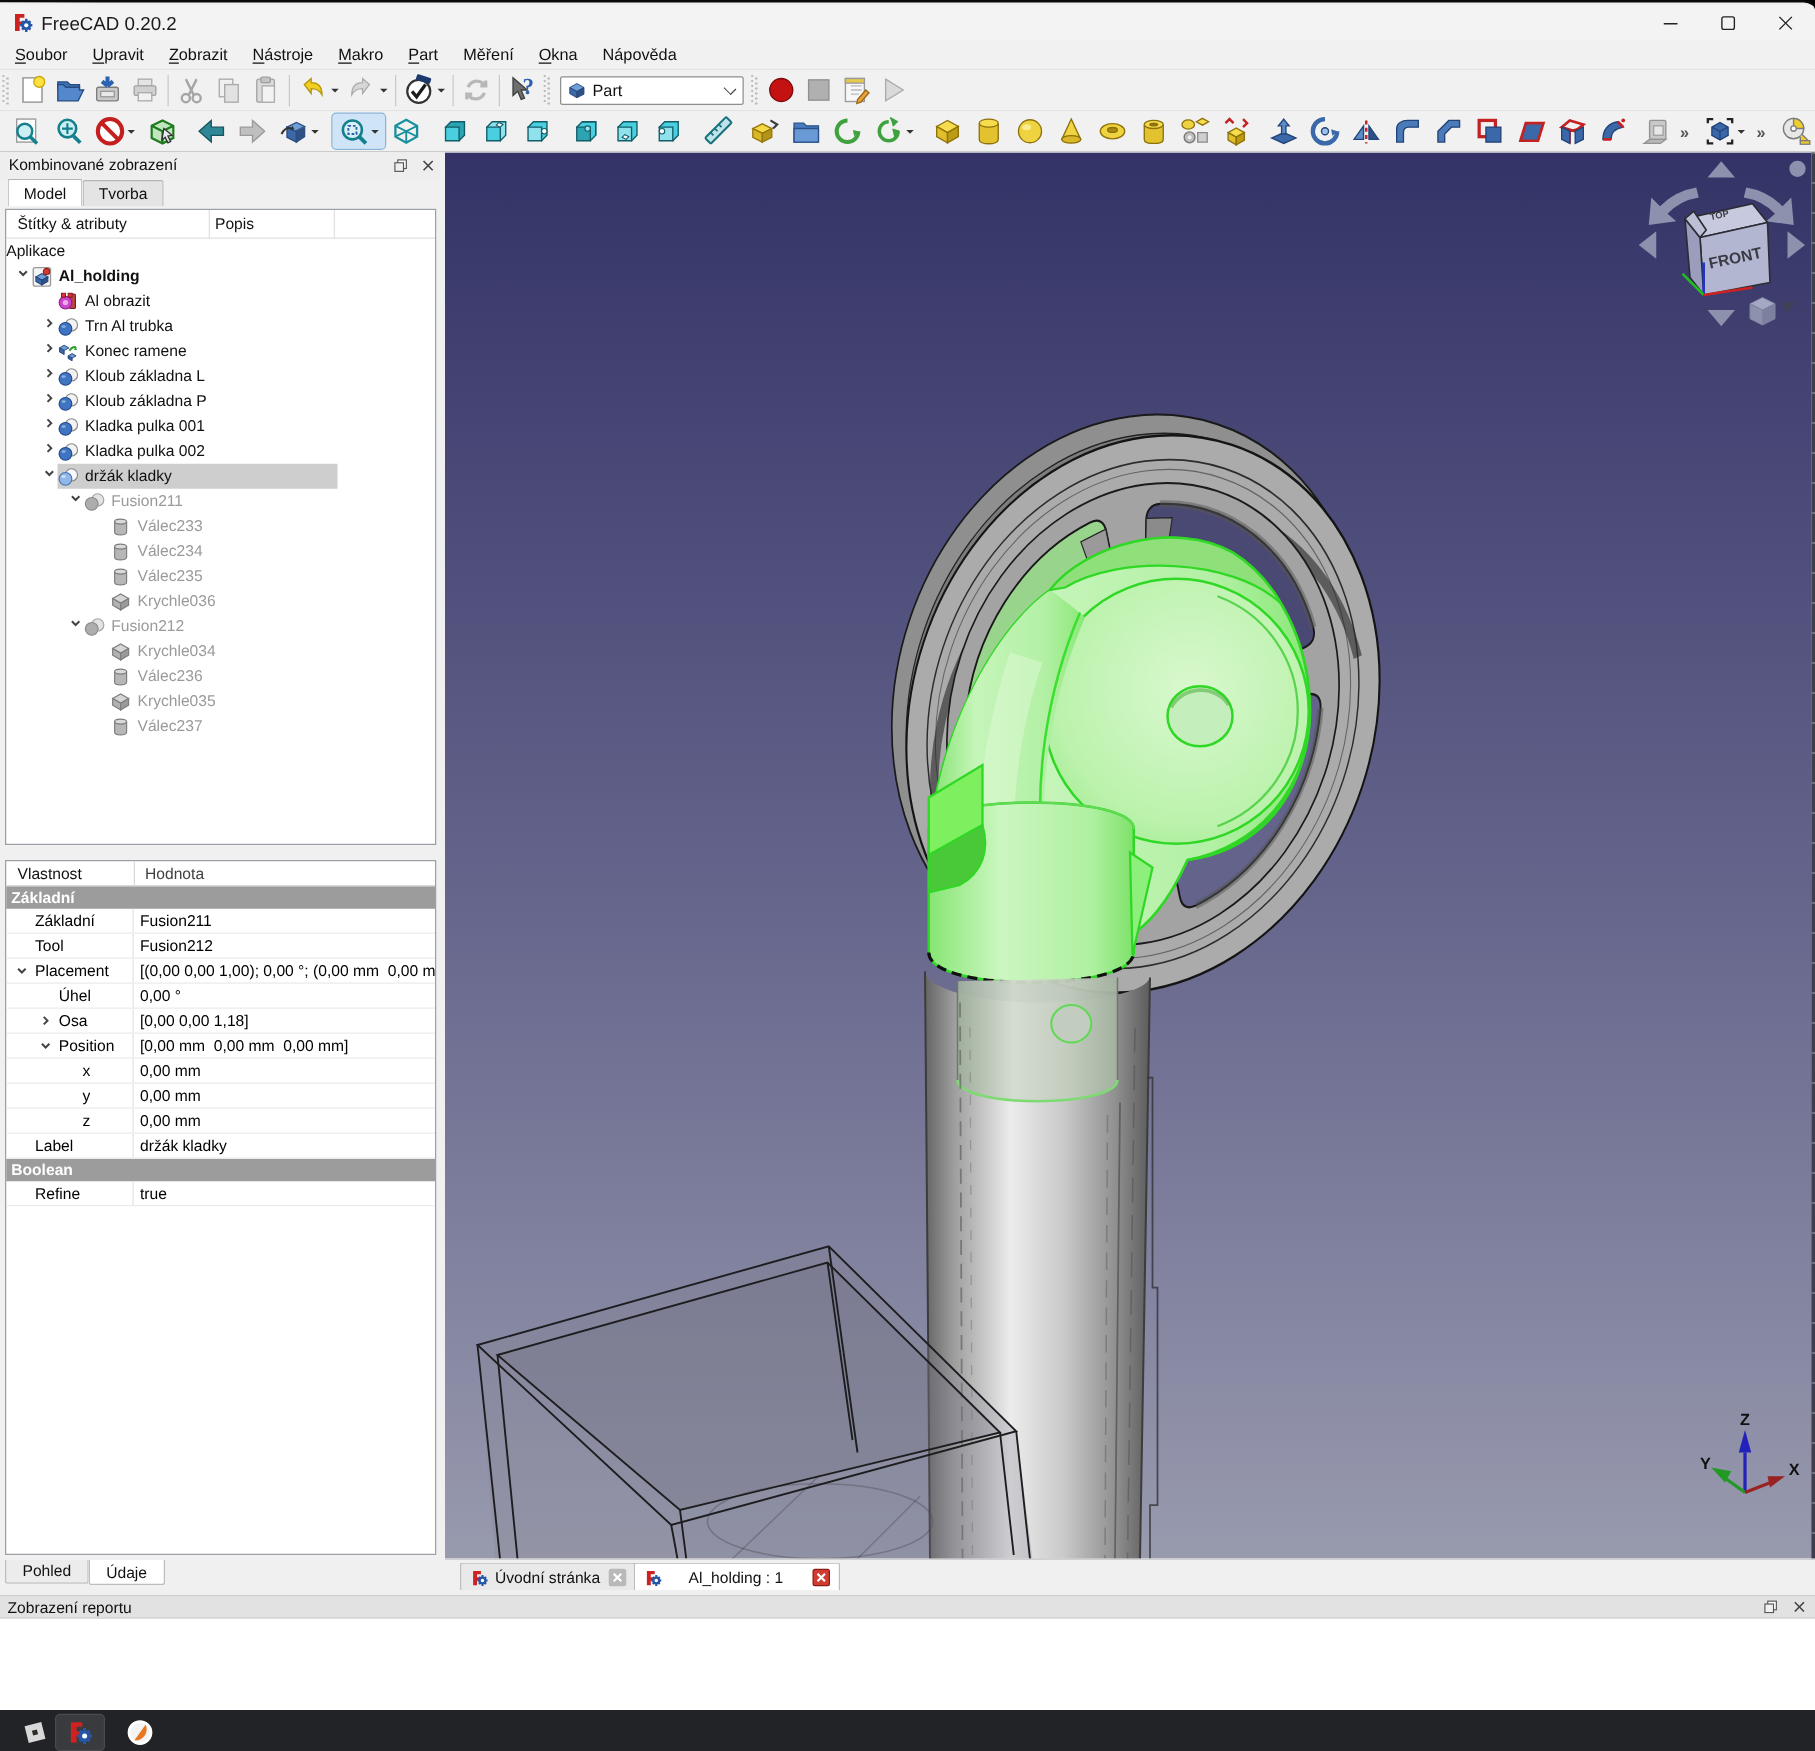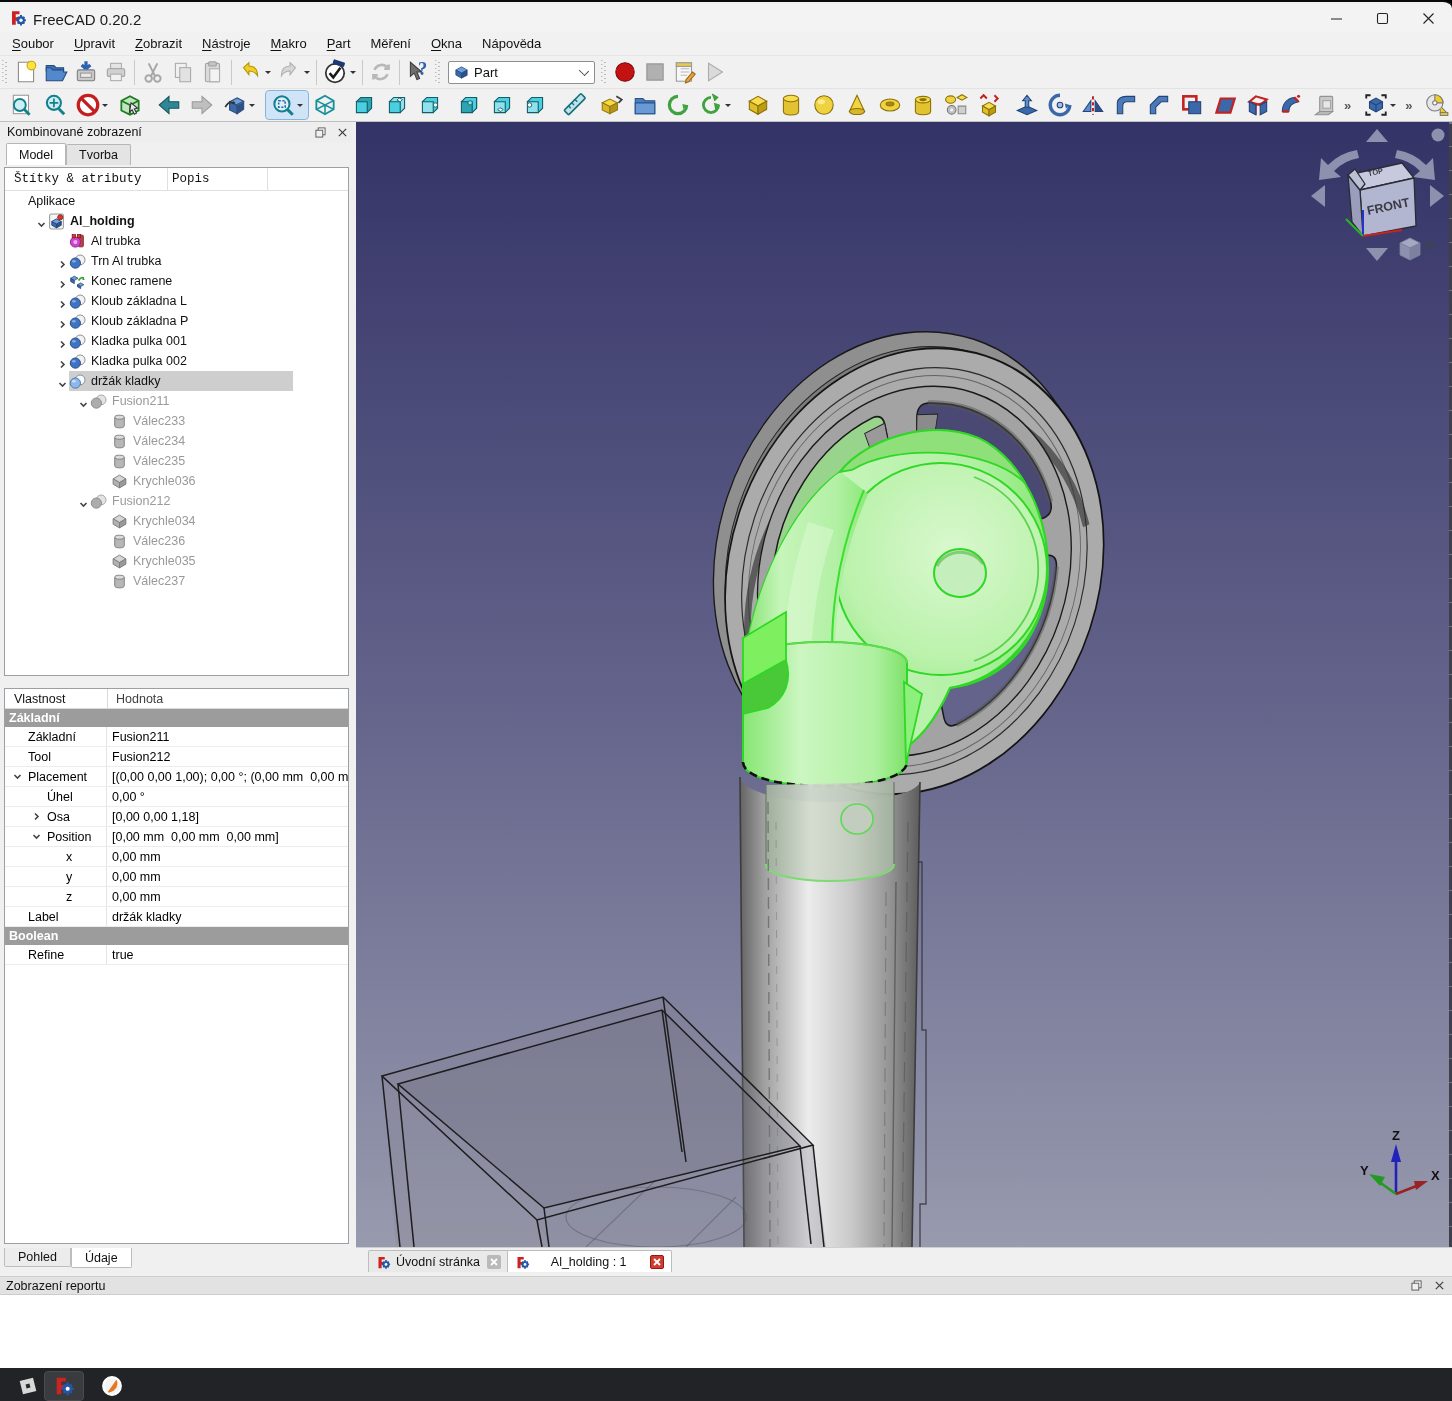--- a/index.html
+++ b/index.html
@@ -52,27 +52,27 @@
   .dock-left { position:absolute; left:0; top:0; width:356px; height:1150px; background:#f0f0f0; }
   .dock-title { position:absolute; left:0; top:0; width:352px; height:21px; background:#eeeeee; }
   .dock-title .txt { position:absolute; left:7px; top:3px; font-size:12.5px; color:#111; }
   .float-ico { position:absolute; width:11px; height:11px; top:5px; }
   .close-ico { position:absolute; width:11px; height:11px; top:5px; }
   .cv-tabs { position:absolute; left:0; top:21px; width:352px; height:22px; display:flex; padding-left:6px; align-items:flex-end; }
   .cv-tab { height:21px; padding:0 12px; font-size:12.5px; color:#111; display:flex; align-items:center;
      border:1px solid #b6b6b6; border-bottom:none; background:#e4e4e4; border-radius:2px 2px 0 0;}
   .cv-tab.active { background:#ffffff; height:22px; }
   .treebox { position:absolute; left:4px; top:45px; width:345px; height:509px; background:#fff; border:1px solid #9aa0a6; }
-  .tree-header { position:absolute; left:0; top:0; width:100%; height:23px; border-bottom:1px solid #e0e0e0;font-family:Liberation Mono, monospace; }
+  .tree-header { position:absolute; left:0; top:0; width:100%; height:23px; border-bottom:1px solid #e0e0e0; }
   .tree-header .c1 { position:absolute; left:9px; top:4px; font-size:12.5px; color:#111; }
   .tree-header .c2 { position:absolute; left:167px; top:4px; font-size:12.5px; color:#111; }
   .tree-header .d1 { position:absolute; left:162px; top:0; width:1px; height:23px; background:#e0e0e0; }
   .tree-header .d2 { position:absolute; left:262px; top:0; width:1px; height:23px; background:#e0e0e0; }
   .tree-rows { position:absolute; left:0; top:23px; width:100%; }
-  .trow { height:20px; display:flex; align-items:flex-end; font-size:12.5px; color:#111;margin-left:23px; }
+  .trow { height:20px; display:flex; align-items:flex-start; font-size:12.5px; color:#111; }
   .trow .exp { width:14px; height:14px; flex:0 0 14px; display:flex; align-items:center; justify-content:center;}
   .trow .exp svg { width:9px; height:9px; stroke:#444; stroke-width:1.6; fill:none; }
   .trow .ticon { width:17px; height:17px; flex:0 0 17px; margin-right:5px; }
   .trow .cell { display:flex; align-items:center; height:20px; }
   .trow.sel .cell { background:#cecece; width:224px; flex:0 0 224px; }
   .trow.gray { color:#9a9a9a; }
   .trow.bold { font-weight:bold; }
 
   
   .propbox { position:absolute; left:4px; top:566px; width:345px; height:556px; background:#fff; border:1px solid #9aa0a6; font-size:12.5px;}
@@ -871,21 +871,21 @@
                 <span class="lbl" style="padding-right:14px">Al_holding</span>
               </span>
             </div>
             <div class="trow">
               <span style="flex:0 0 27px"></span>
               <span class="exp"></span>
               <span class="cell">
                 <svg class="ticon">
                   <use href="#t-mesh"></use>
                 </svg>
-                <span class="lbl" style="padding-right:14px">Al trubka</span>
+                <span class="lbl" style="padding-right:14px">Al obrazit</span>
               </span>
             </div>
             <div class="trow">
               <span style="flex:0 0 27px"></span>
               <span class="exp">
                 <svg viewBox="0 0 9 9">
                   <path d="M3 1.5l3 3-3 3"></path>
                 </svg>
               </span>
               <span class="cell">

